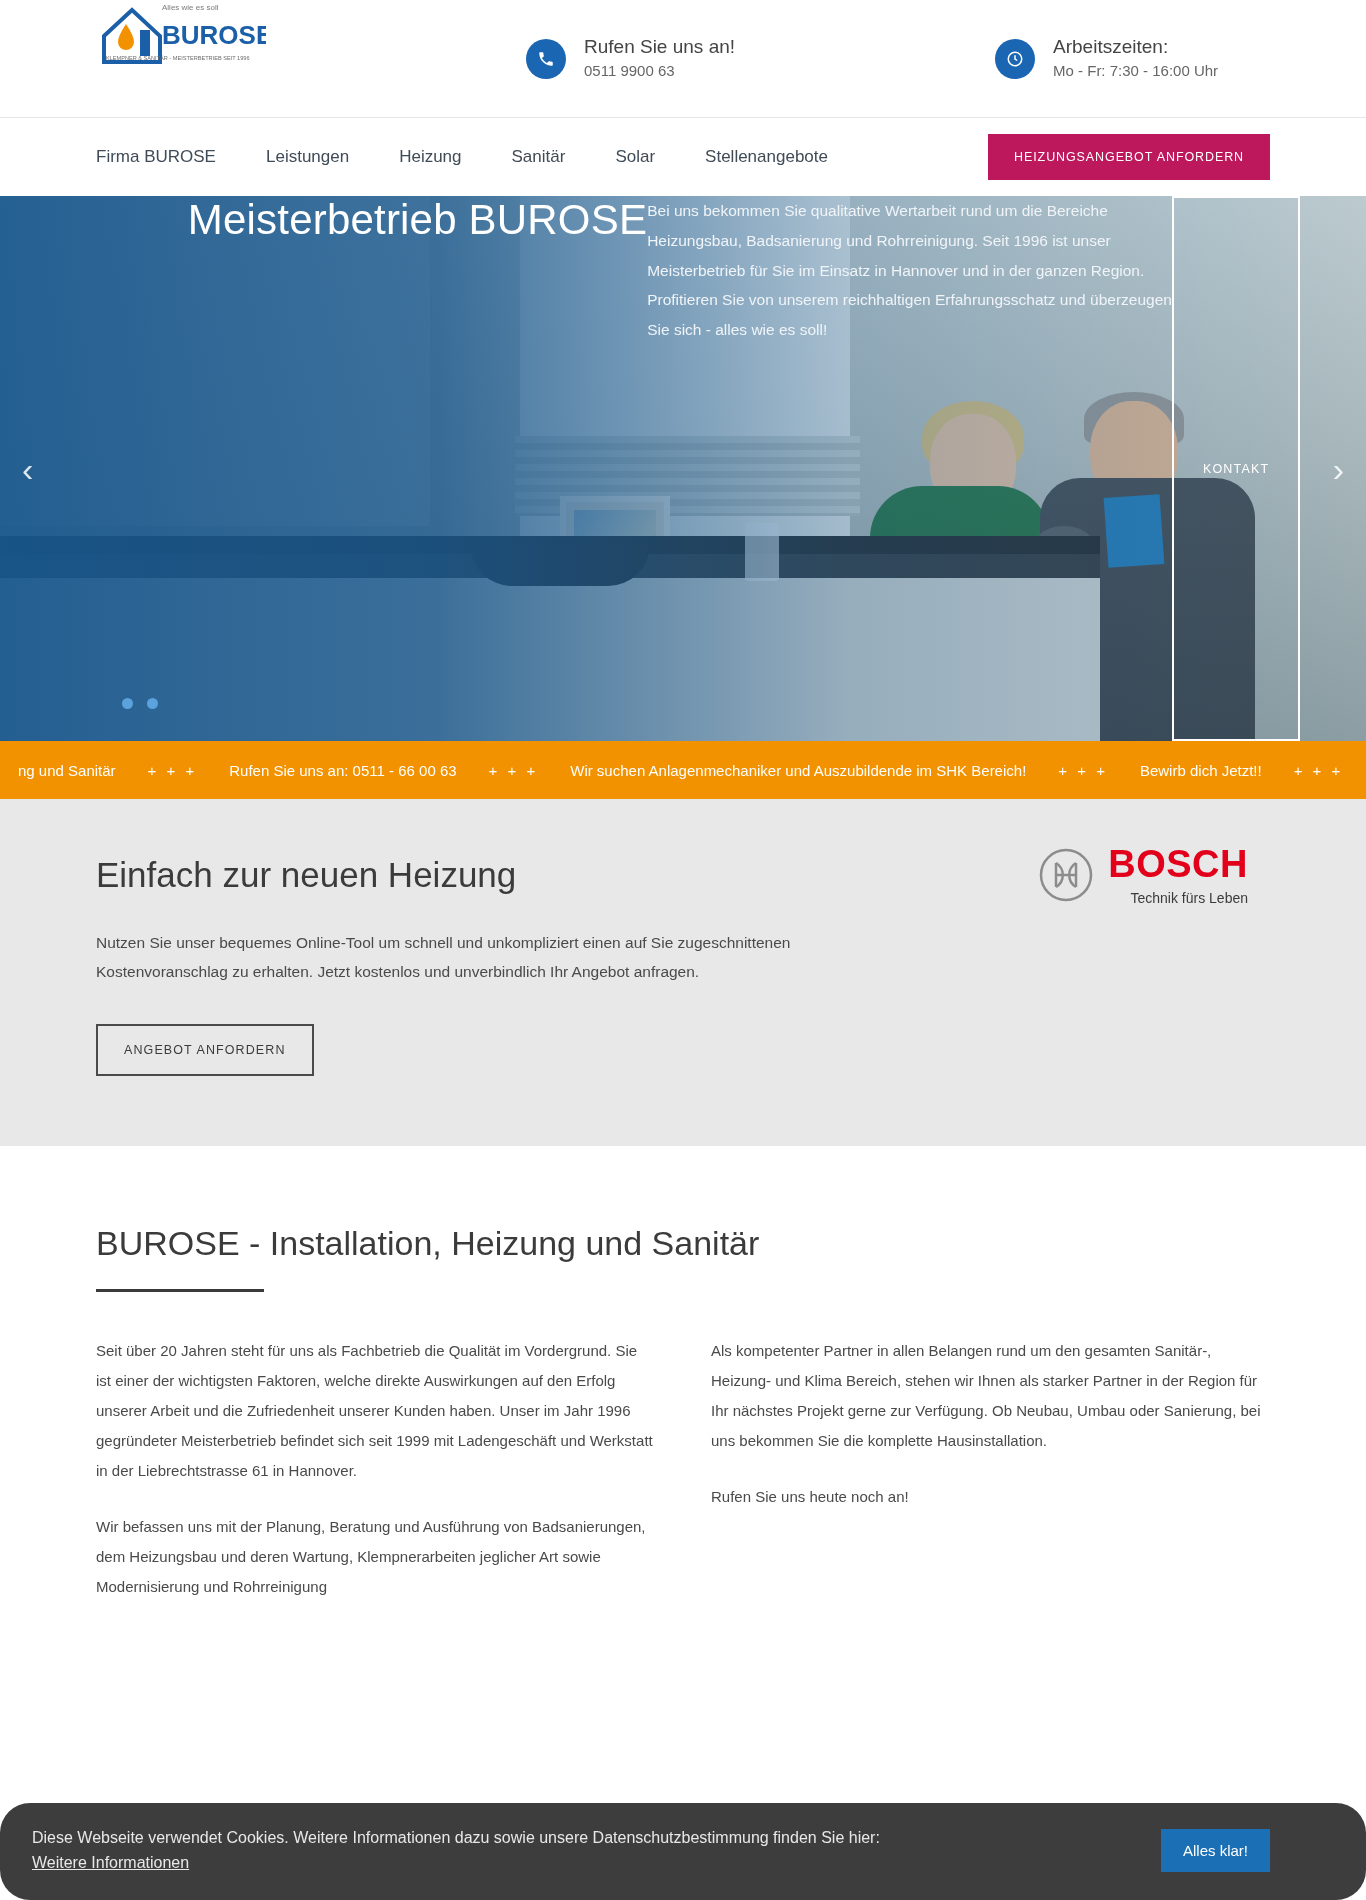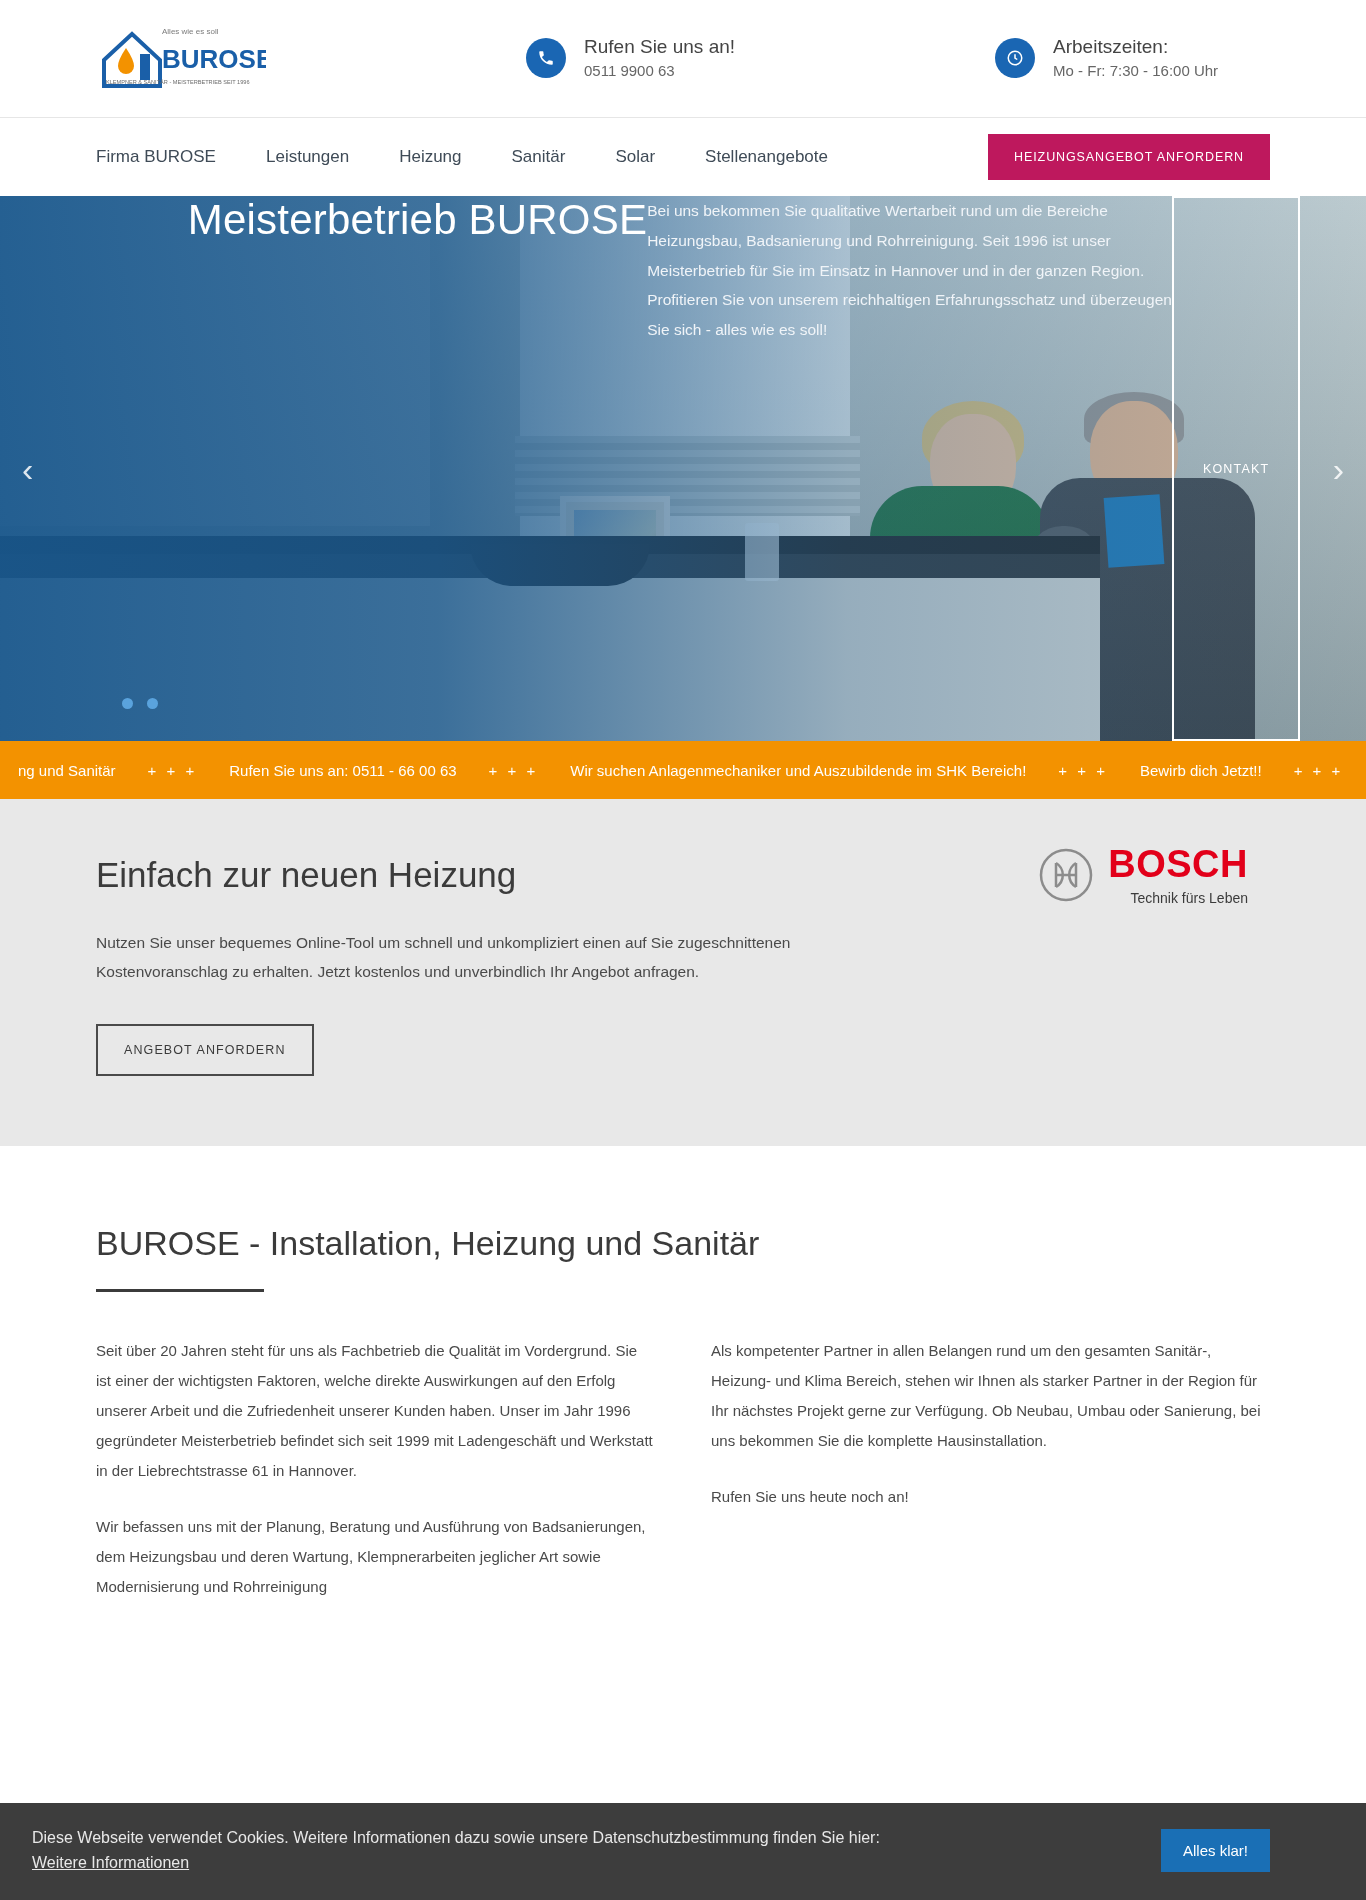--- a/index.html
+++ b/index.html
@@ -9,21 +9,20 @@
     font-family: "Liberation Sans", sans-serif;
     background: #ffffff;
     color: #3c3c3c;
   }
   body { width: 1366px; min-height: 1900px; position: relative; overflow-x: hidden; }
 
   
   .topbar {
     height: 118px;
     display: flex;
-    align-items: center;
     padding: 0 0 0 96px;
     border-bottom: 1px solid #e6e6e6;
     background: #fff;
   }
   .logo { width: 170px; height: 70px; position: relative; flex: 0 0 auto; }
   .logo svg { display: block; }
   .topbar-spacer-1 { width: 260px; }
   .contact-block { display: flex; align-items: center; gap: 18px; }
   .circle-icon {
     width: 40px; height: 40px; border-radius: 50%;
@@ -248,20 +247,21 @@
 
   
   .cookiebar {
     position: absolute; left:0; right:0; bottom:0;
     background: #3d3d3d;
     color:#e8e8e8;
     padding: 22px 96px 24px 32px;
     display:flex; align-items:center;
     font-size: 16px;
     min-height: 88px;
+    border-radius: 30px;
   }
   .cookiebar .txt { max-width: 1000px; line-height:1.6; }
   .cookiebar a { color:#e8e8e8; text-decoration:underline; }
   .cookie-btn {
     margin-left:auto;
     background:#1a6fb5; color:#fff; border:none;
     font-size: 15px; padding: 13px 22px; cursor:pointer;
     font-family: "Liberation Sans", sans-serif;
   }
 </style>

